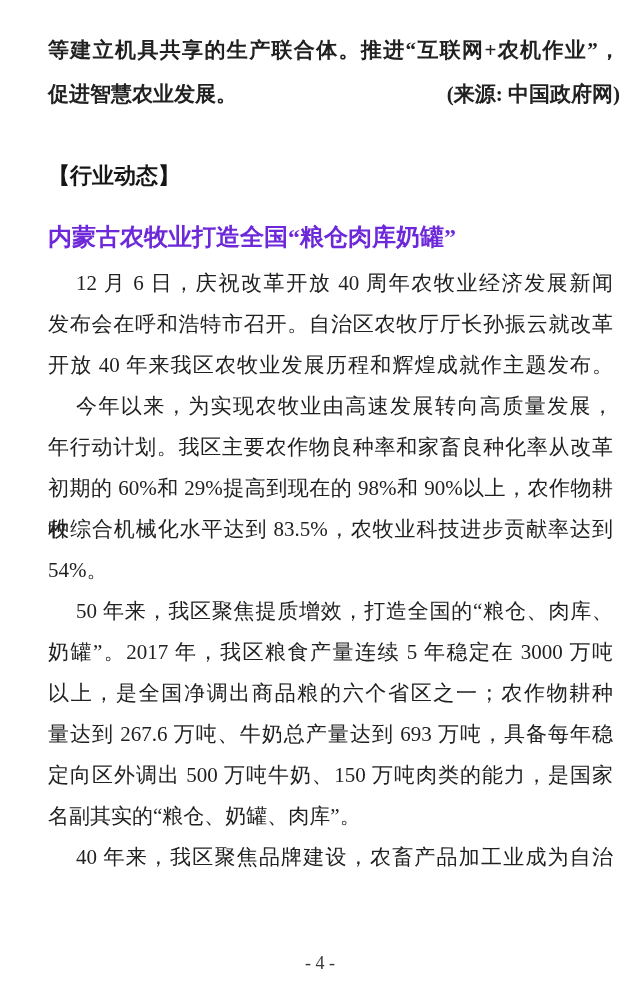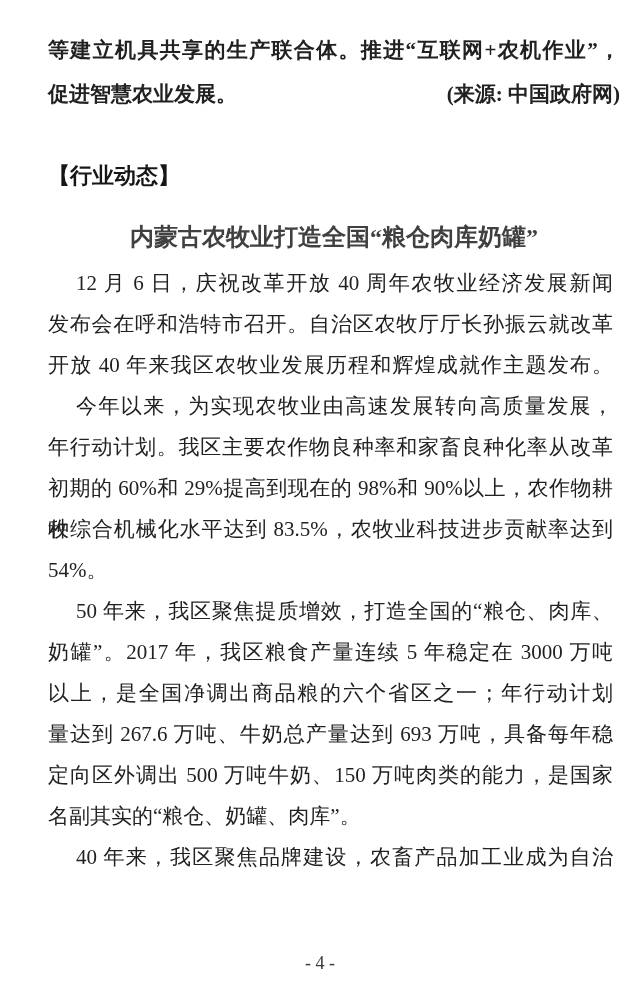--- a/index.html
+++ b/index.html
@@ -53,24 +53,24 @@
     text-align: center;
   }
   
   .article-title {
     position: absolute;
     left: 48px;
     right: 20px;
     top: 221px;
     height: 32px;
     line-height: 32px;
-    text-align: center;
+    text-align: left;
     font-weight: 700;
     font-size: 24px;
-    color: #404040;
+    color: #6d28d9;
   }
   
   .article-body {
     position: absolute;
     left: 48px;
     right: 27px;
     top: 263px;
     font-size: 21px;
   }
   .body-line {
@@ -114,21 +114,21 @@
     <div class="body-line fill indent">12 月 6 日，庆祝改革开放 40 周年农牧业经济发展新闻</div>
     <div class="body-line fill">发布会在呼和浩特市召开。自治区农牧厅厅长孙振云就改革</div>
     <div class="body-line fill">开放 40 年来我区农牧业发展历程和辉煌成就作主题发布。</div>
     <div class="body-line fill indent">今年以来，为实现农牧业由高速发展转向高质量发展，</div>
     <div class="body-line fill">年行动计划。我区主要农作物良种率和家畜良种化率从改革</div>
     <div class="body-line fill">初期的 60%和 29%提高到现在的 98%和 90%以上，农作物耕种</div>
     <div class="body-line fill">收综合机械化水平达到 83.5%，农牧业科技进步贡献率达到</div>
     <div class="body-line">54%。</div>
     <div class="body-line fill indent">50 年来，我区聚焦提质增效，打造全国的“粮仓、肉库、</div>
     <div class="body-line fill">奶罐”。2017 年，我区粮食产量连续 5 年稳定在 3000 万吨</div>
-    <div class="body-line fill">以上，是全国净调出商品粮的六个省区之一；年行动计划</div>
+    <div class="body-line fill">以上，是全国净调出商品粮的六个省区之一；农作物耕种</div>
     <div class="body-line fill">量达到 267.6 万吨、牛奶总产量达到 693 万吨，具备每年稳</div>
     <div class="body-line fill">定向区外调出 500 万吨牛奶、150 万吨肉类的能力，是国家</div>
     <div class="body-line">名副其实的“粮仓、奶罐、肉库”。</div>
     <div class="body-line fill indent">40 年来，我区聚焦品牌建设，农畜产品加工业成为自治</div>
   </div>
 
   <div class="page-footer">- 4 -</div>
 
 </div>
 

